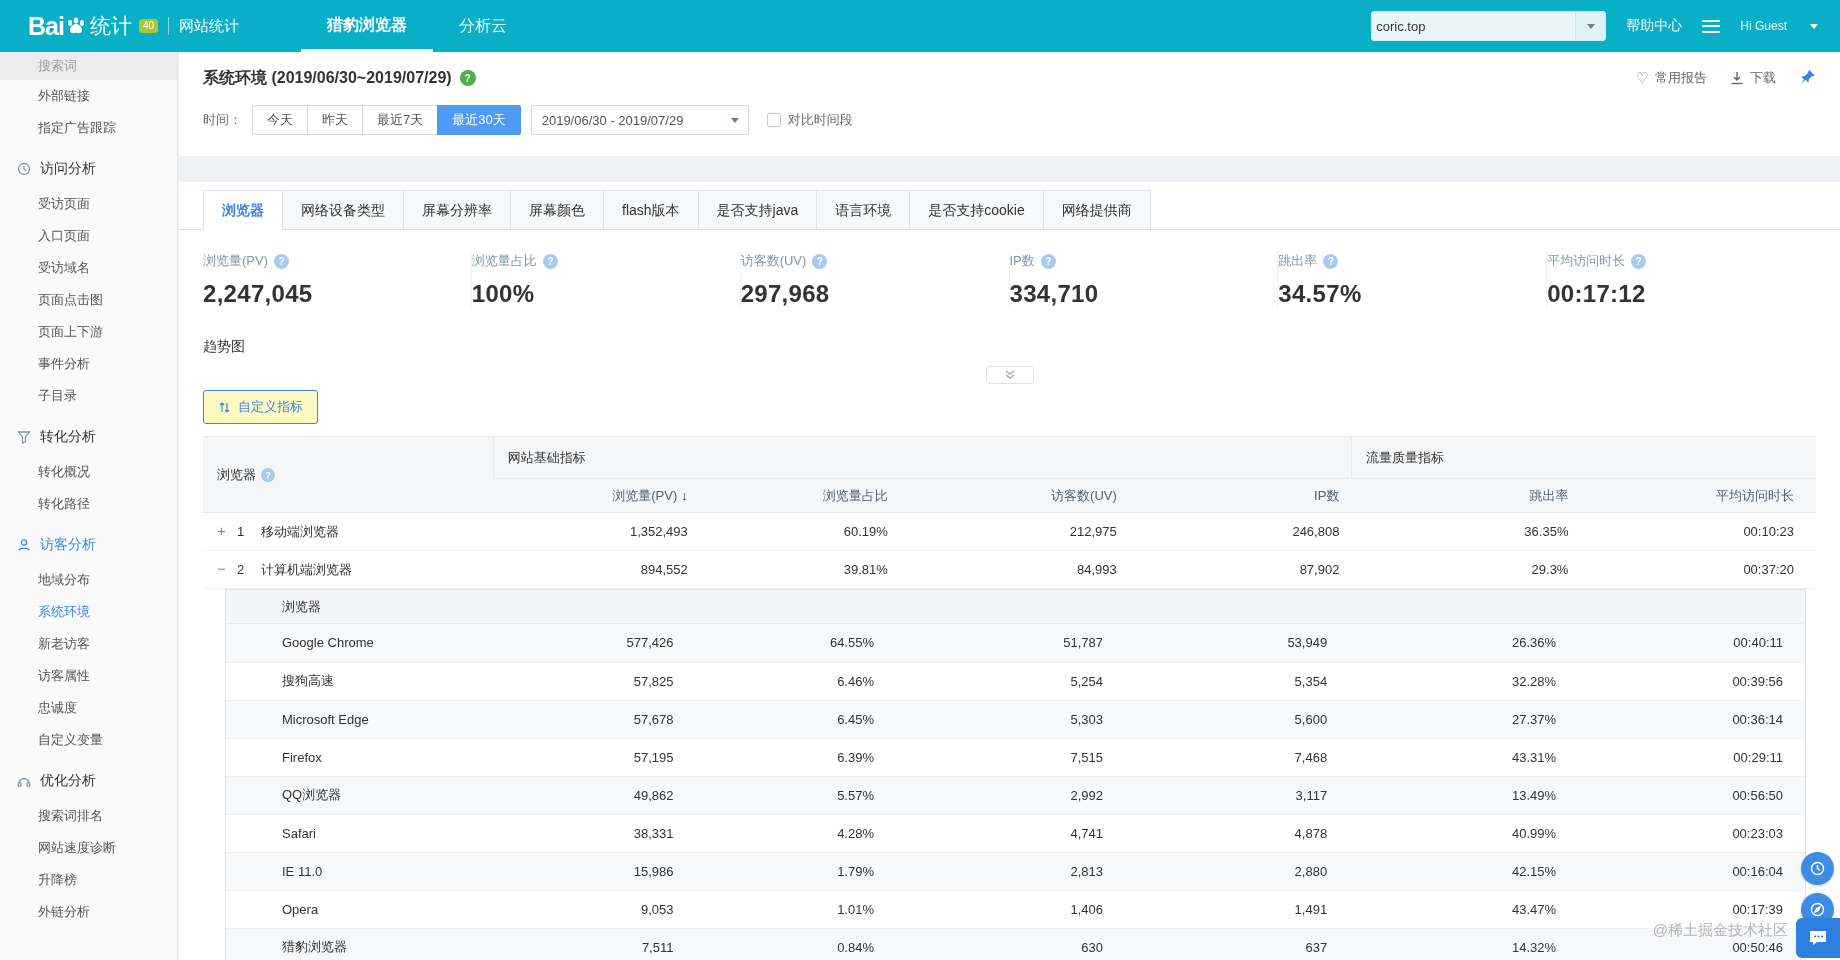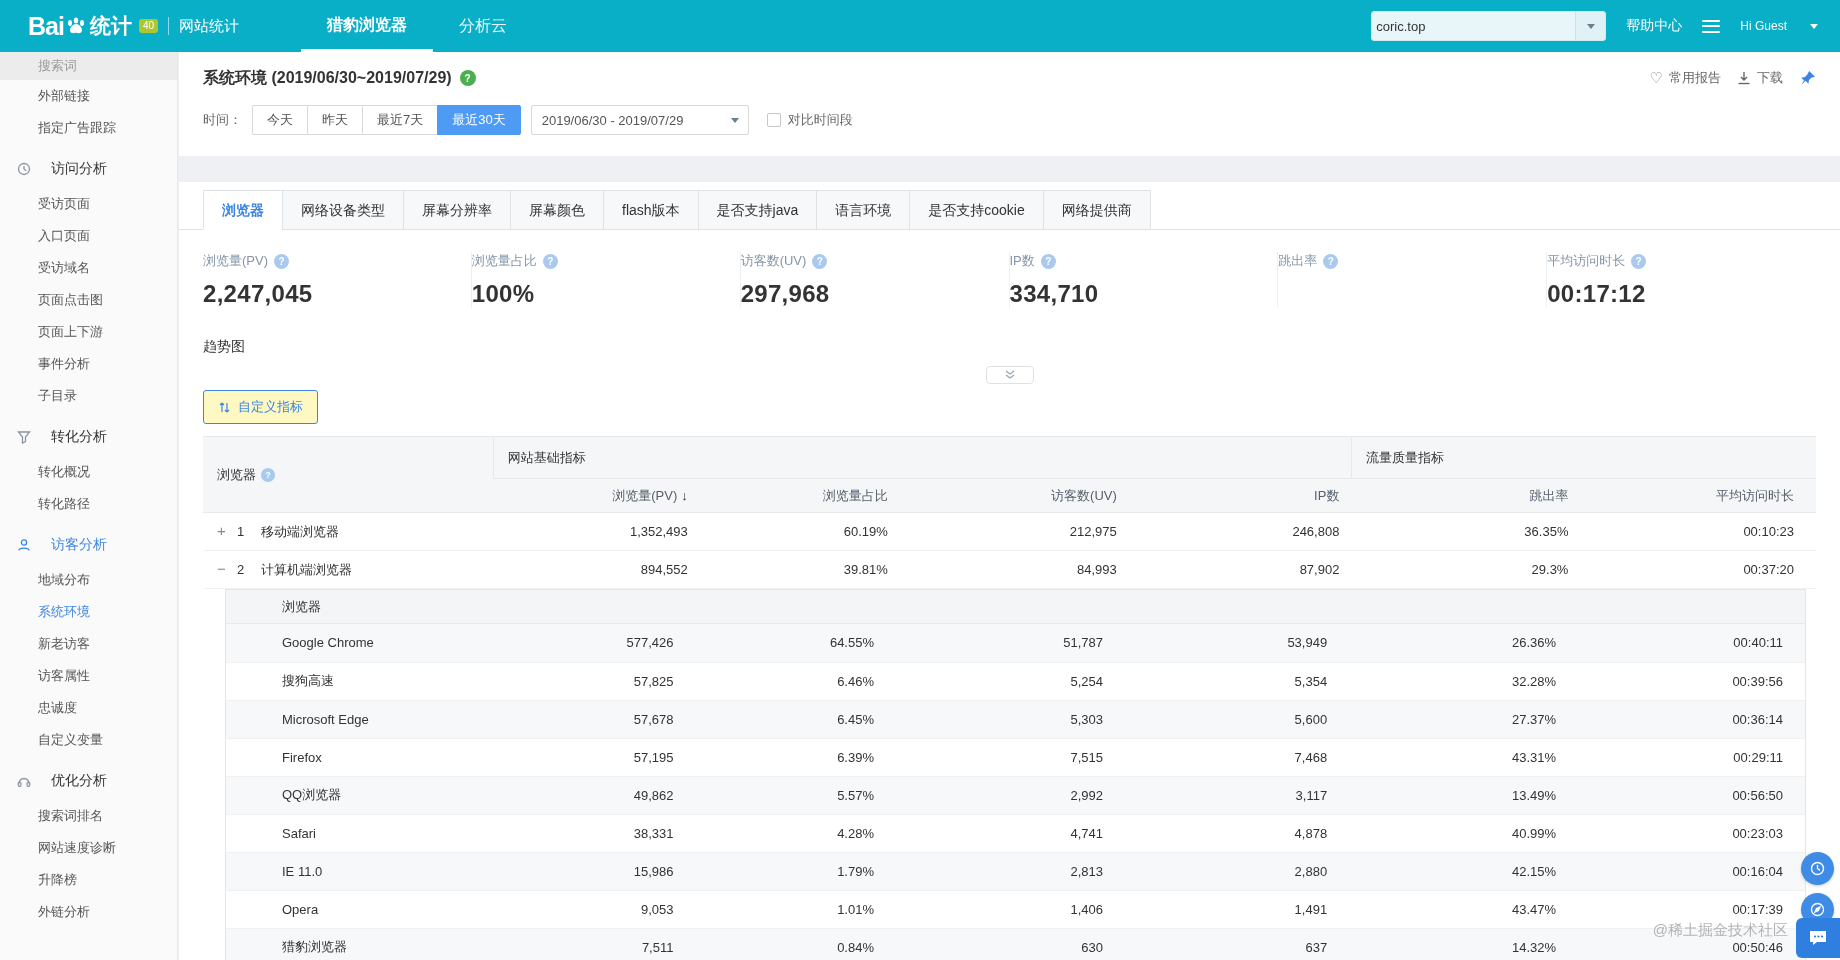--- a/index.html
+++ b/index.html
@@ -3,21 +3,21 @@
 <meta charset="utf-8">
 <style>
   *{box-sizing:border-box;margin:0;padding:0}
   html,body{width:1840px;height:960px;overflow:hidden;background:#eef0f3;color:#333;
     font-family:"Liberation Sans","DejaVu Sans",sans-serif;font-size:13px}
 
   
   .topbar{position:fixed;top:0;left:0;right:0;height:52px;background:#09aec7;display:flex;align-items:center;color:#fff;z-index:50}
   .logo{display:flex;align-items:center;padding-left:28px}
   .logo-bai{font-size:25px;font-weight:bold;letter-spacing:-1px}
-  .logo-tongji{font-size:21px;font-weight:bold;margin-left:2px}
+  .logo-tongji{font-size:21px;font-weight:normal;margin-left:2px}
   .badge{background:#aec72e;color:#fff;font-size:10px;line-height:14px;padding:0 4px;border-radius:3px;margin:0 8px 0 7px}
   .vdiv{width:1px;height:18px;background:rgba(255,255,255,.55);margin:0 10px 0 2px}
   .product{font-size:15px}
   .topnav{display:flex;margin-left:62px;height:52px}
   .nitem{padding:0 26px;line-height:52px;font-size:16px;color:#e3f8fb;cursor:pointer}
   .nitem.active{font-weight:bold;color:#fff;border-bottom:3px solid #fff;line-height:49px}
   .top-right{margin-left:auto;display:flex;align-items:center;gap:20px;padding-right:22px}
   .site-box{width:235px;height:30px;background:#e8f6f9;border:1px solid #cfeef4;border-radius:3px;display:flex;align-items:center;overflow:hidden;cursor:pointer}
   .site-text{flex:1;padding:0 4px;color:#333;font-size:13px}
   .site-caret{width:30px;height:100%;display:flex;align-items:center;justify-content:center;border-left:1px solid #c8e2e9;background:#e1f2f6}
@@ -28,33 +28,33 @@
   .burger i{display:block;height:2px;background:#fff;border-radius:1px}
   .greeting{display:flex;align-items:center;gap:23px;font-size:12px;cursor:pointer}
 
   
   .sidebar{position:fixed;top:52px;left:0;width:178px;bottom:0;background:#fafafa;border-right:1px solid #e7e7e7;overflow:hidden}
   .side-top{height:44px;display:flex;align-items:center;justify-content:space-between;padding:0 10px 0 16px;font-size:14px;color:#333;border-bottom:1px solid #f0f0f0}
   .side-top-icon{width:24px;height:24px;background:#ececec;border-radius:3px;display:flex;align-items:center;justify-content:center;cursor:pointer}
   .side-item{height:32px;line-height:32px;padding-left:38px;font-size:13px;color:#555;cursor:pointer;white-space:nowrap}
   .side-item.scrolled{background:#ececed;color:#9a9a9a;height:28px;line-height:28px}
   .side-item.active{color:#3d85e4}
-  .side-section{height:38px;display:flex;align-items:center;gap:20px;padding-left:17px;font-size:14px;color:#333;margin-top:6px;cursor:pointer}
+  .side-section{height:38px;display:flex;align-items:center;gap:9px;padding-left:17px;font-size:14px;color:#333;margin-top:6px;cursor:pointer}
   .side-section svg{flex:0 0 auto}
   .side-section.active{color:#3d85e4}
 
   
   .main{margin-left:179px;padding-top:52px}
   .head-block{background:#fff;padding:0 24px}
   .title-row{height:52px;display:flex;align-items:center;justify-content:space-between}
   .page-title{font-size:16px;font-weight:bold;display:flex;align-items:center;gap:8px;color:#333}
   .qmark{width:15px;height:15px;border-radius:50%;background:#a9c9ee;color:#fff;display:inline-flex;align-items:center;justify-content:center;font-size:10px;font-weight:bold;cursor:pointer}
   .qmark::after{content:"?"}
   .qmark.green{background:#4cae50;width:16px;height:16px}
-  .title-actions{display:flex;align-items:flex-end;gap:16px;color:#666;font-size:13px}
+  .title-actions{display:flex;align-items:flex-start;gap:23px;color:#666;font-size:13px}
   .action{display:inline-flex;align-items:center;gap:6px;cursor:pointer}
   .heart-ic::before{content:"♡";font-size:15px;color:#888}
   .filter-row{height:52px;display:flex;align-items:center;padding-bottom:20px}
   .filter-label{color:#666;margin-right:10px}
   .btn-group{display:flex}
   .time-btn{height:30px;padding:0 14px;background:#fff;border:1px solid #d9d9d9;color:#555;font-size:13px;margin-left:-1px;cursor:pointer}
   .time-btn:first-child{margin-left:0;border-radius:2px 0 0 2px}
   .time-btn.active{background:#4e9bf5;border-color:#4e9bf5;color:#fff;border-radius:0 2px 2px 0}
   .date-box{width:218px;height:30px;border:1px solid #d9d9d9;border-radius:2px;margin-left:10px;display:flex;align-items:center;cursor:pointer;background:#fff}
   .date-box span.txt{flex:1;padding-left:10px;color:#555;font-size:13px}
@@ -291,20 +291,21 @@
             <span>IP数</span>
             <span class="qmark"></span>
           </div>
         <div class="stat-value">334,710</div>
       </div>
       <div class="stat">
         <div class="stat-label">
             <span>跳出率</span>
             <span class="qmark"></span>
           </div>
+        <div class="stat-value">34.57%</div>
       </div>
       <div class="stat">
         <div class="stat-label">
             <span>平均访问时长</span>
             <span class="qmark"></span>
           </div>
         <div class="stat-value">00:17:12</div>
       </div>
     </div>
 

